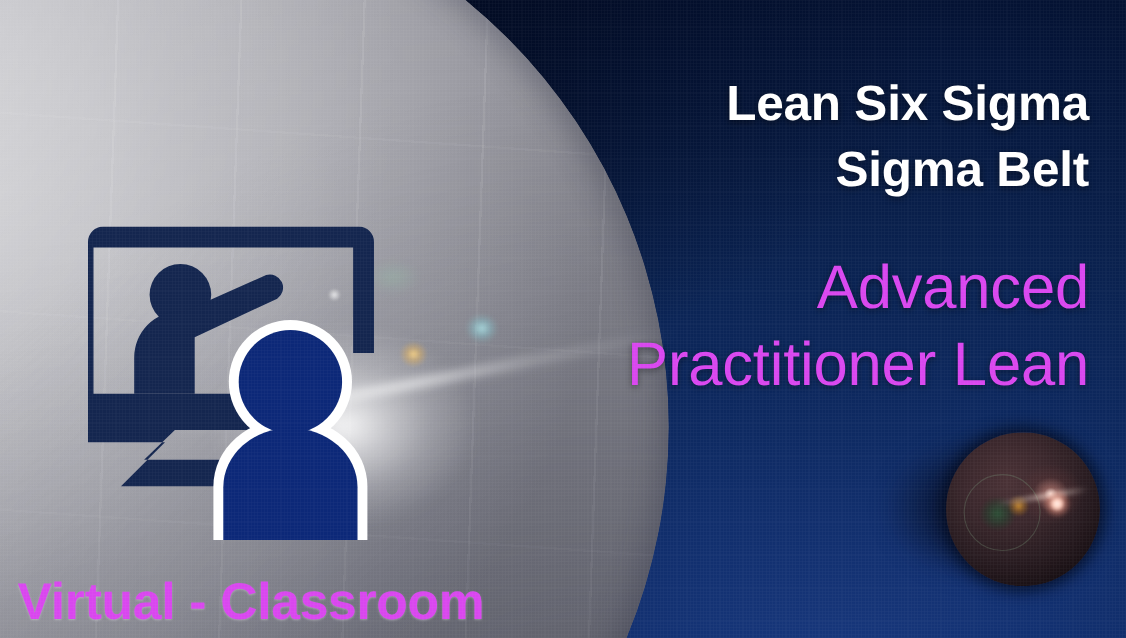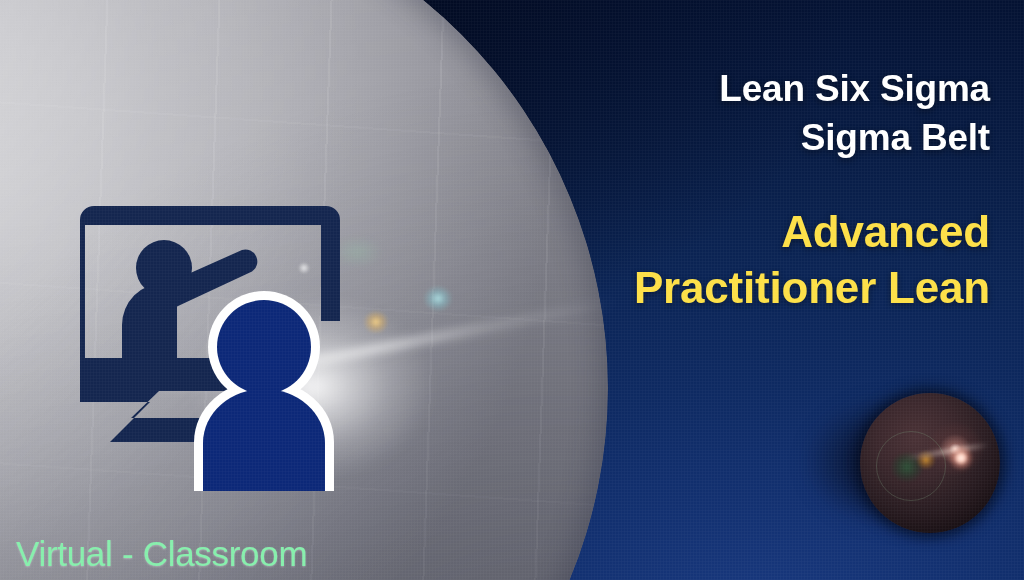--- a/index.html
+++ b/index.html
@@ -160,47 +160,47 @@
   .copy {
     position: absolute;
     right: 34px;
     top: 64px;
     width: 470px;
     text-align: right;
   }
   .title {
     color: #FFFFFF;
     font-weight: bold;
-    font-size: 37px;
+    font-size: 45px;
     line-height: 1.33;
     letter-spacing: -0.2px;
     text-shadow: 0 2px 7px rgba(0,0,0,.45);
     margin: 0;
     white-space: nowrap;
   }
   .subtitle {
     margin: 0;
     margin-top: 42px;
-    color: #fde047;
-    font-weight: bold;
-    font-size: 44px;
+    color: #d946ef;
+    font-weight: normal;
+    font-size: 56px;
     line-height: 1.26;
     letter-spacing: -0.2px;
     text-shadow: 0 2px 6px rgba(0,0,0,.40);
     white-space: nowrap;
   }
 
   
   .caption {
     position: absolute;
     left: 16px;
     bottom: 6px;
-    color: #86efac;
-    font-weight: normal;
-    font-size: 35px;
+    color: #d946ef;
+    font-weight: bold;
+    font-size: 47px;
     letter-spacing: -0.3px;
     white-space: nowrap;
     text-shadow: 0 1px 2px rgba(255,255,255,.30);
   }
 
   
   .orb-wrap {
     position: absolute;
     left: 860px;
     top: 393px;

